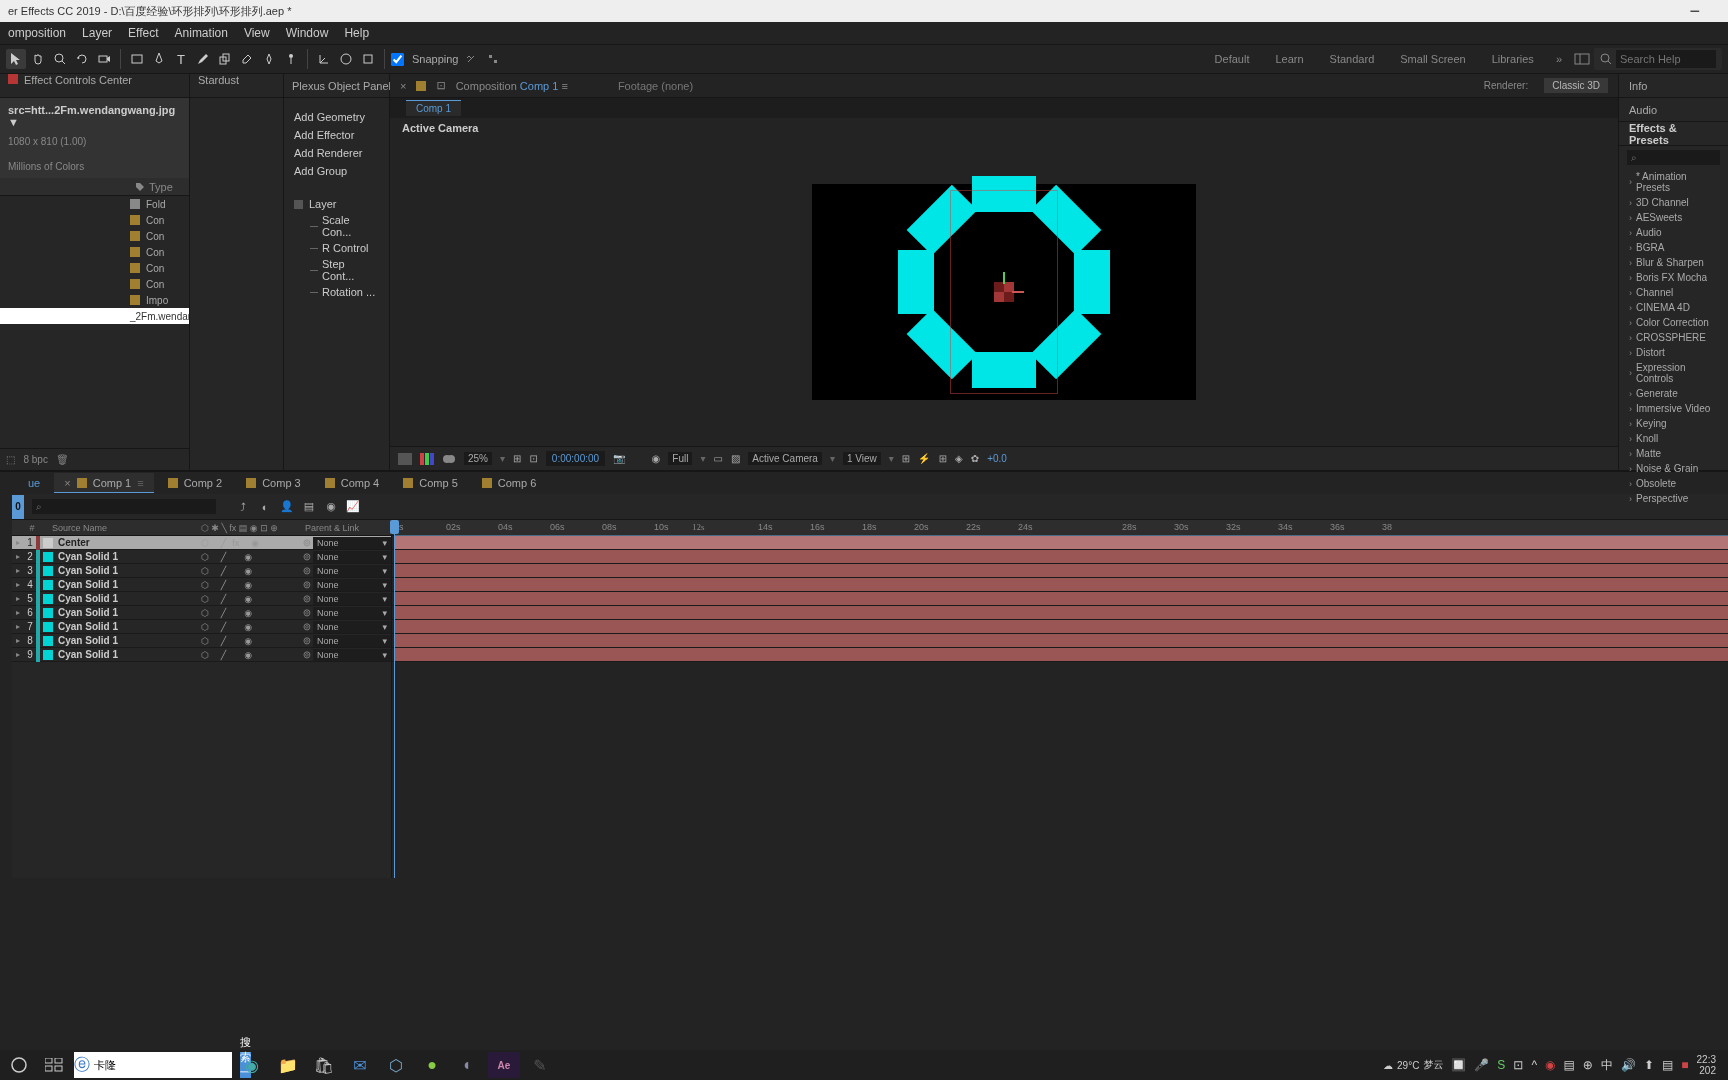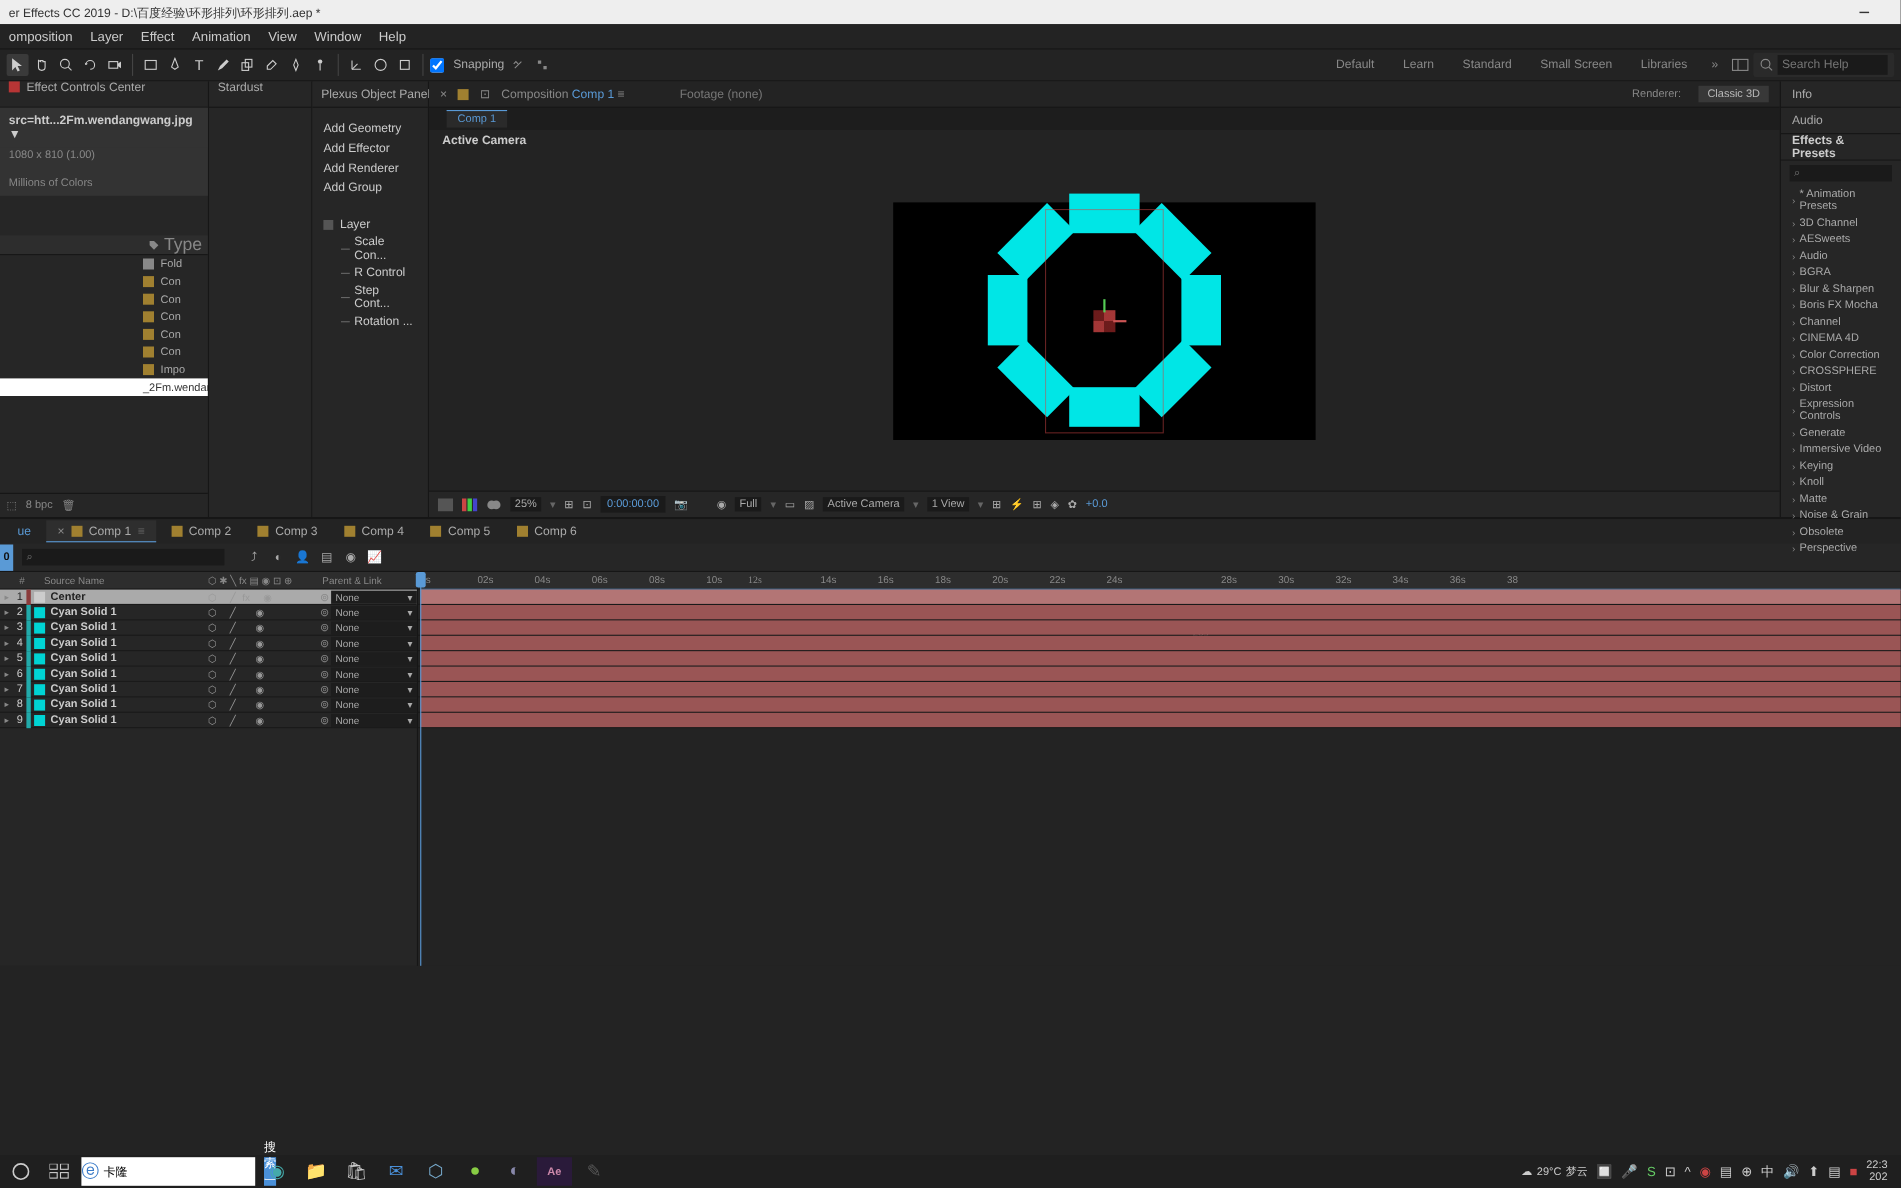--- a/index.html
+++ b/index.html
@@ -28,21 +28,21 @@
     .main { display: flex; height: 396px; }
     
     
     .left-col1 { width: 190px; background: #262626; border-right: 1px solid #161616; display:flex; flex-direction:column;}
     .panel-tab-bar { height: 24px; display: flex; padding: 0 8px; border-bottom: 1px solid #161616;}
     .panel-tab-bar .red-sq { width: 10px; height: 10px; background: #b73535; margin-right: 6px;}
     .panel-tab-bar .tab-title { font-size: 11px; color: #aaa;}
     .proj-item { padding: 6px 8px; font-size: 11px; color: #ccc; font-weight: bold; background:#333;}
     .proj-sub { padding: 2px 8px; font-size: 10px; color: #888;}
     .proj-list { flex:1; overflow:hidden; }
-    .proj-list-header { height: 18px; background: #2d2d2d; border-bottom: 1px solid #161616; display:flex; align-items:center; padding-left:135px; font-size:16px; color:#888;margin-top:36px;}
+    .proj-list-header { height: 18px; background: #2d2d2d; border-bottom: 1px solid #161616; display:flex; align-items:center; padding-left:135px; font-size:11px; color:#888;}
     .proj-list-row { height: 16px; display:flex; align-items:center; padding-left:130px; font-size:10px; color:#aaa;}
     .proj-list-row .ico { width:10px; height:10px; background:#a08030; margin-right:6px;}
     .proj-list-row.sel { background:#fff; color:#333;}
     .proj-footer { height:22px; border-top:1px solid #161616; display:flex; align-items:center; padding:0 6px; gap:8px; font-size:10px; color:#888;}
     
     
     .stardust-col { width: 94px; background:#262626; border-right:1px solid #161616;}
     .stardust-col .panel-tab-bar { justify-content:flex-start;}
     
     
@@ -84,21 +84,21 @@
     
     
     .right-col { width: 110px; background:#262626; border-left:1px solid #161616;}
     .right-col .phead { height:24px; display:flex; align-items:center; padding:0 10px; font-size:11px; color:#aaa; border-bottom:1px solid #161616;}
     .right-col .search-row { padding:4px 8px;}
     .right-col .search-row input { width:100%; background:#1a1a1a; border:none; padding:2px 4px; color:#888; font-size:10px;}
     .preset-item { padding:2px 10px; font-size:10px; color:#aaa; display:flex; align-items:center;}
     .preset-item::before { content:'›'; margin-right:4px; color:#888; font-size:9px;}
     
     
-    .timeline-area { border-top:2px solid #161616;}
+    .timeline-area { border-top:2px solid #161616;padding-left:12px;}
     .tl-tab-bar { height:22px; background:#232323; display:flex; align-items:center; padding:0 6px; gap:4px;}
     .tl-tab { display:flex; align-items:center; padding:0 10px; height:20px; font-size:11px; color:#aaa; gap:6px;}
     .tl-tab.first { color:#5a9ad6;}
     .tl-tab.active { background:#2e2e2e; border-bottom:1px solid #5a9ad6;}
     .tl-tab .ico { width:10px; height:10px; background:#a08030;}
     
     .tl-controls { height:26px; background:#262626; display:flex; align-items:center; border-bottom:1px solid #161616;}
     .tl-time { width:12px; height:24px; background:#5a9ad6; color:#111; display:flex; align-items:center; justify-content:center; font-weight:bold; font-size:10px;}
     .tl-search { flex:0 0 200px; padding:0 8px;}
     .tl-search input { width:100%; background:#1a1a1a; border:none; padding:2px 4px; color:#888; font-size:10px;}

